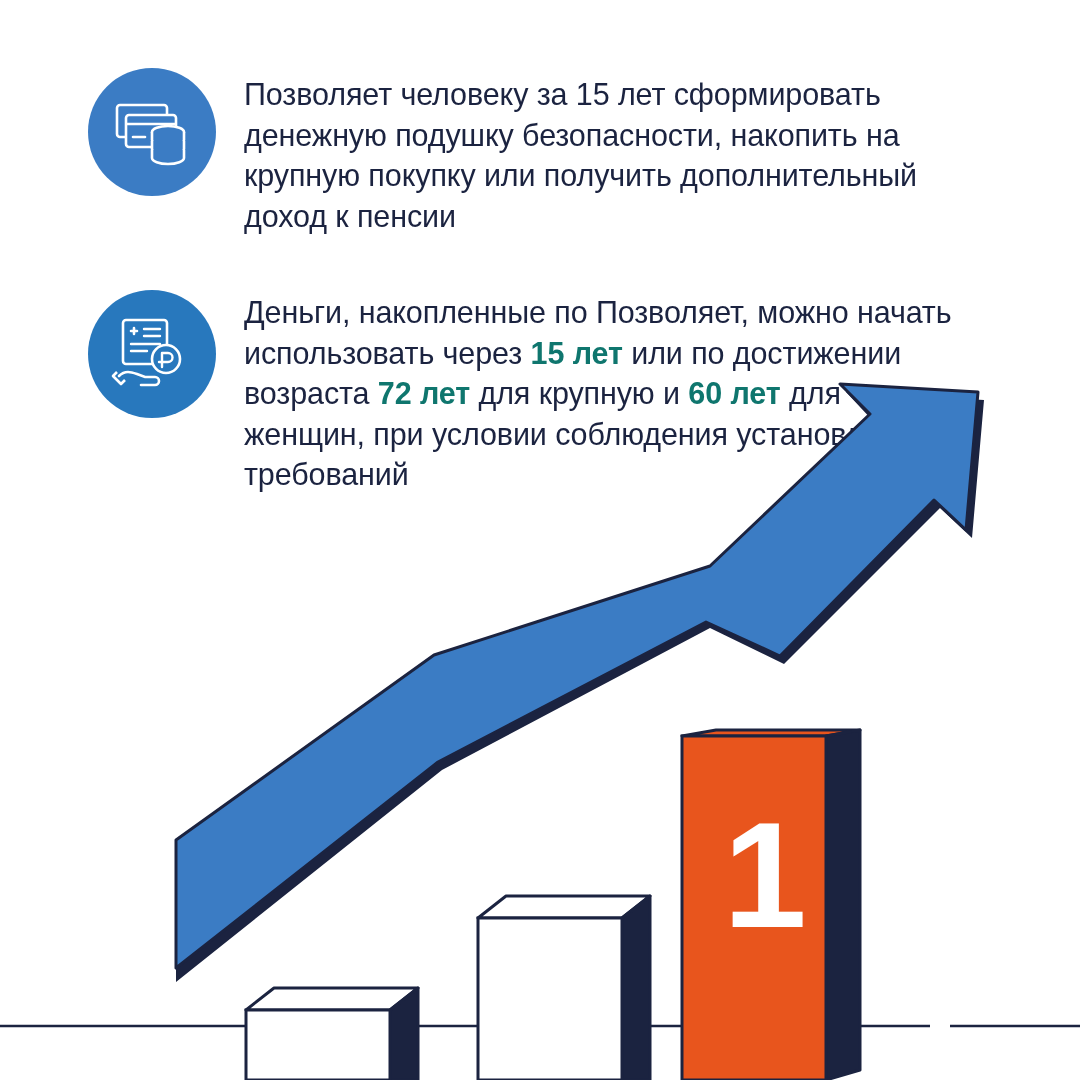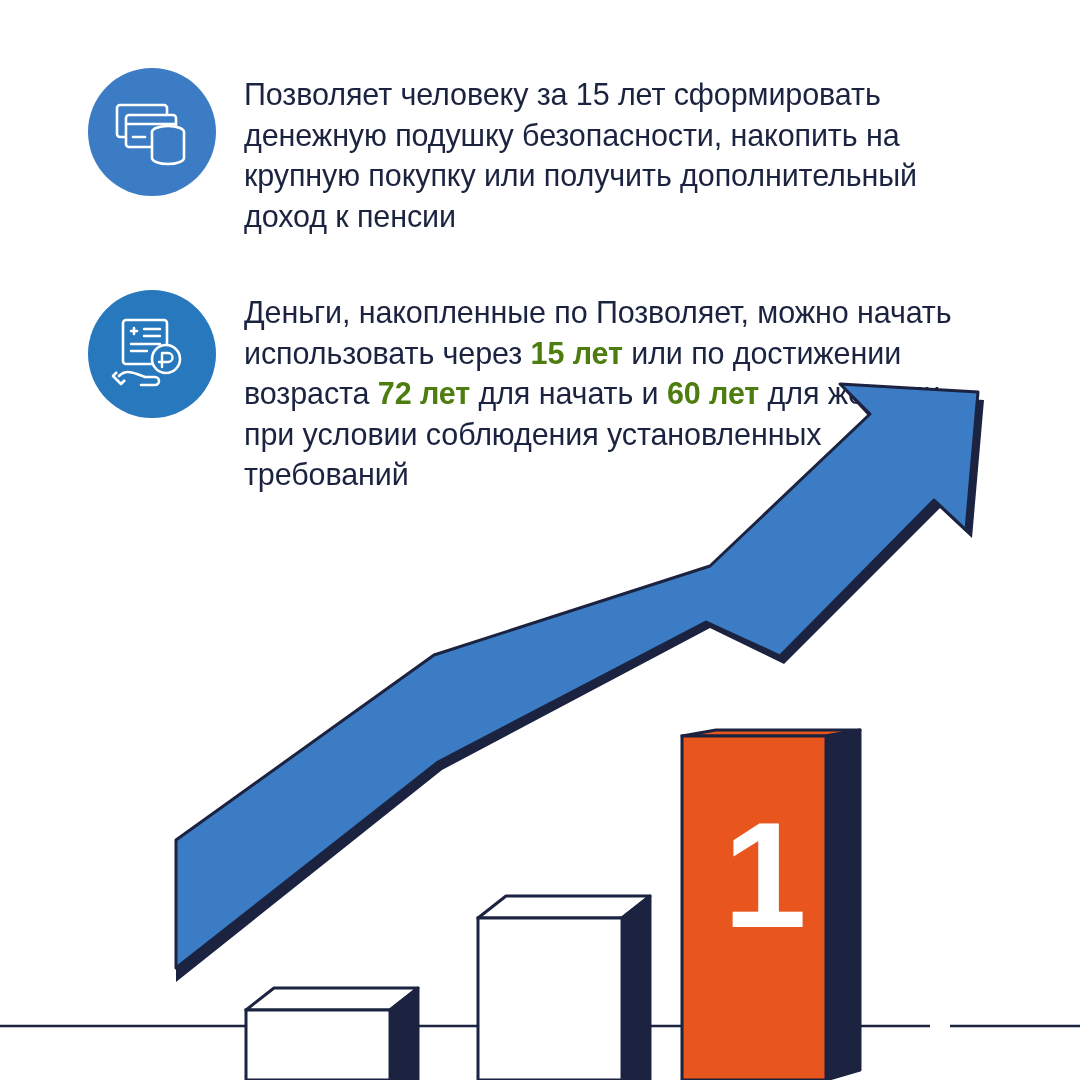--- a/index.html
+++ b/index.html
@@ -40,21 +40,21 @@
 
   .info-text {
     font-size: 30.5px;
     line-height: 1.33;
     letter-spacing: -0.1px;
     color: #1b2340;
     padding-top: 6px;
   }
   #block-2 .info-text { padding-top: 2px; }
   .hl {
-    color: #4d7c0f;
+    color: #0f766e;
     font-weight: bold;
   }
 
   
   #illustration {
     position: absolute;
     left: 0;
     top: 0;
     width: 1080px;
     height: 1080px;
@@ -105,21 +105,21 @@
       <path d="M33 15 h16 M33 22 h16 M20 30 h29 M20 37 h16" stroke="#ffffff" stroke-width="2.4" stroke-linecap="round"></path>
 
       <circle cx="55" cy="45" r="14" stroke="#ffffff" stroke-width="2.6" fill="#2878bd"></circle>
       <path d="M51 39 h6 a4.5 4.5 0 0 1 0 9 h-6 M51 39 v14 M48 48 h9" stroke="#ffffff" stroke-width="2.4" stroke-linecap="round" fill="none"></path>
 
       <path d="M8 62 c6-6 12-4 18-2 l8 3 h10 a4 4 0 0 1 0 8 H30" stroke="#ffffff" stroke-width="2.6" stroke-linecap="round" fill="none"></path>
       <path d="M6 58 l-4 4 8 8 4-4" stroke="#ffffff" stroke-width="2.6" stroke-linejoin="round" fill="none"></path>
     </svg>
   </div>
   <div class="info-text">
-    <span>Деньги, накопленные по Позволяет, можно начать использовать через </span><span class="hl">15 лет</span><span> или по достижении возраста </span><span class="hl">72 лет</span><span> для начать и </span><span class="hl">60 лет</span><span> для женщин, при условии соблюдения установленных требований</span>
+    <span>Деньги, накопленные по Позволяет, можно начать использовать через </span><span class="hl">15 лет</span><span> или по достижении возраста </span><span class="hl">72 лет</span><span> для крупную и </span><span class="hl">60 лет</span><span> для женщин, при условии соблюдения установленных требований</span>
   </div>
 </div>
 
 <svg id="illustration" viewBox="0 0 1080 1080" xmlns="http://www.w3.org/2000/svg">
 
   <line x1="0" y1="1026" x2="930" y2="1026" stroke="#1b2340" stroke-width="2.5"></line>
   <line x1="950" y1="1026" x2="1080" y2="1026" stroke="#1b2340" stroke-width="2.5"></line>
 
   <g>
 

